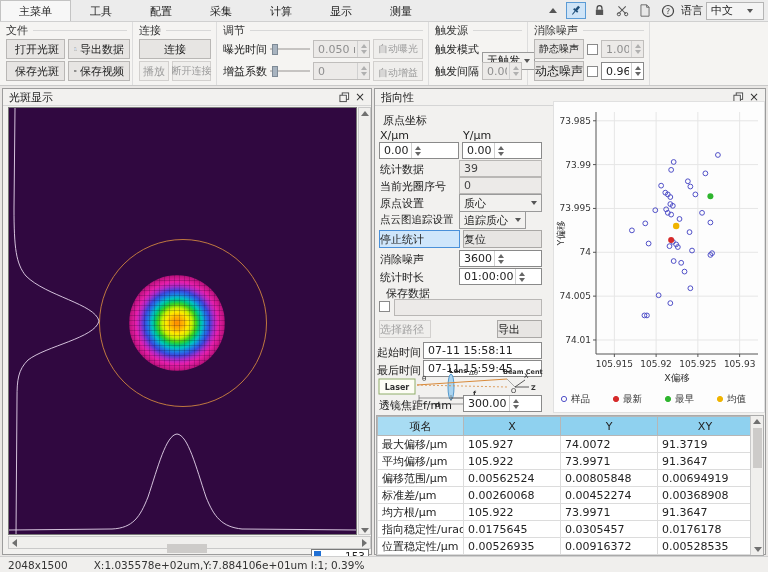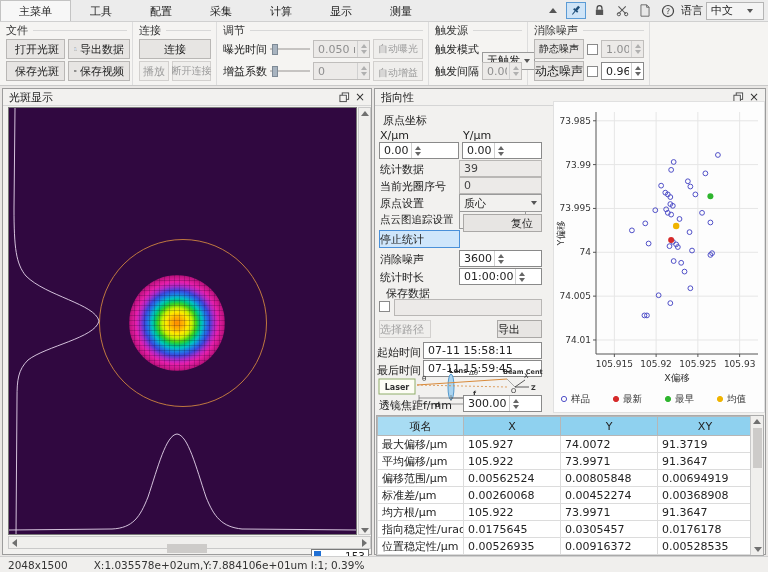--- a/index.html
+++ b/index.html
@@ -396,21 +396,21 @@
 
   <span class="flabel" style="left:5px; top:124px; font-size:10.5px;">点云图追踪设置</span>
   <div class="combo" style="position:absolute; left:84px; top:122px; width:67px;">
       <span>追踪质心</span>
       <span class="carat"></span>
     </div>
 
   <div class="f-btn primary" style="left:4px; top:141px; width:81px;">
       <span>停止统计</span>
     </div>
-  <div class="f-btn" style="left:88px; top:125px; width:79px;padding-left:47px;">
+  <div class="f-btn" style="left:88px; top:141px; width:79px;">
       <span>复位</span>
     </div>
 
   <span class="flabel" style="left:5px; top:163px;">消除噪声</span>
   <div class="f-input" style="left:84px; top:161px; width:83px;">
       <span class="val">3600</span>
       <span class="spin">
         <i class="up"></i>
         <i class="dn"></i>
       </span>

